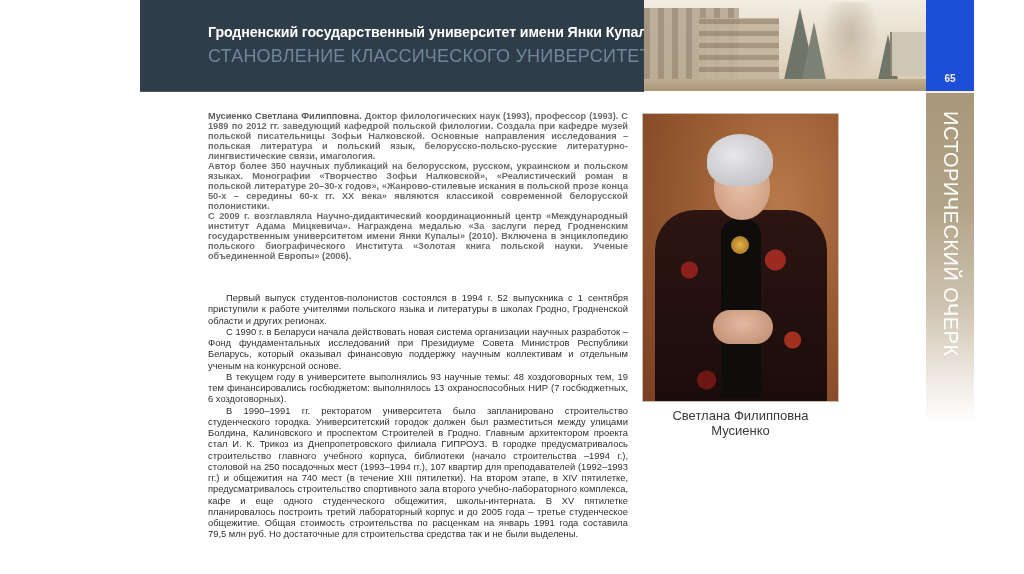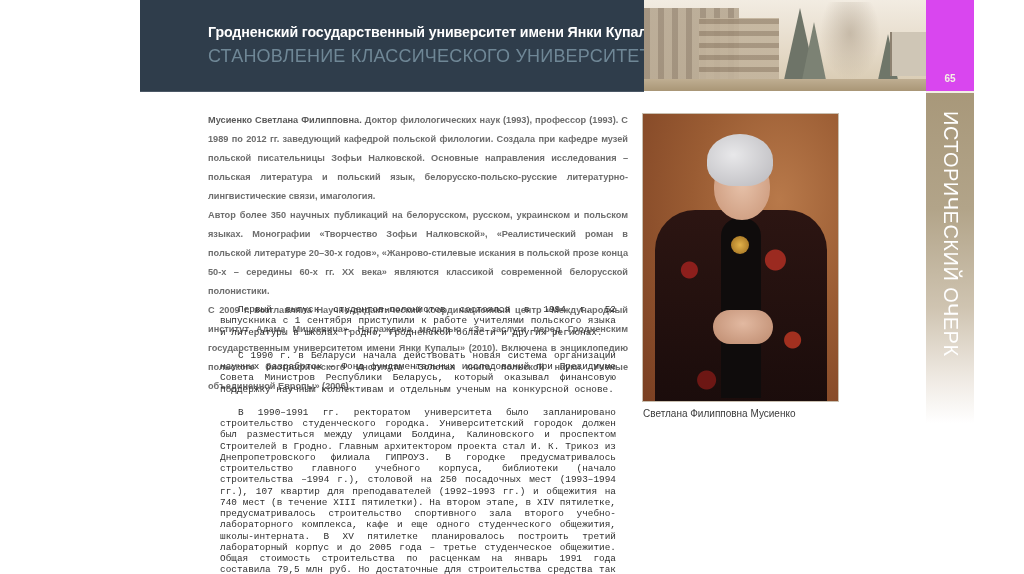--- a/index.html
+++ b/index.html
@@ -46,52 +46,52 @@
     border-left: 10px solid transparent; border-right: 10px solid transparent; border-bottom: 46px solid #6f7669; }
   .campus .bare { position: absolute; left: 176px; top: 2px; width: 60px; height: 78px;
     background: radial-gradient(ellipse at 50% 40%, rgba(170,155,135,.55), rgba(170,155,135,0) 70%); }
   .campus .bld3 { position: absolute; left: 246px; top: 32px; width: 36px; height: 44px;
     background: #cfc6b6; border-left: 2px solid #8d8170; }
   .campus .ground { position: absolute; left: 0; bottom: 0; width: 100%; height: 12px;
     background: linear-gradient(180deg, #bfae92, #a99676); }
   
   .tab-top {
     position: absolute; left: 786px; top: 0; width: 48px; height: 91px;
-    background: #d946ef;
+    background: #1d4ed8;
     border-bottom: 2px solid #f3efe6;
   }
   .tab-top .pnum {
     position: absolute; left: 0; width: 100%; top: 73px; text-align: center;
     color: #f5f0e4; font-size: 10px; font-weight: bold;
   }
   .tab-side {
     position: absolute; left: 786px; top: 93px; width: 48px; height: 330px;
     background: linear-gradient(180deg, #a8987a 0%, #b2a489 35%, #cfc4b1 65%, #f1ece6 88%, rgba(255,255,255,0) 100%);
   }
   .tab-side .vtext {
     position: absolute; left: 13px; top: 18px;
     writing-mode: vertical-rl;
     color: #ffffff; font-size: 20px; letter-spacing: 0.5px; white-space: nowrap;
     text-transform: uppercase;
   }
   
   .bio {
     position: absolute; left: 68px; top: 111px; width: 420px;
-    color: #6d6d6d; font-size: 9.2px; line-height: 19px; font-weight: bold;
+    color: #6d6d6d; font-size: 9.2px; line-height: 10px; font-weight: bold;
     text-align: justify;
   }
   .bio p { margin: 0; }
   .bio .name { color: #5a5a5a; }
   
   .body {
     position: absolute; left: 68px; top: 292px; width: 420px;
     color: #2f2f2f; font-size: 9.4px; line-height: 11.25px;
     text-align: justify;
   }
-  .body p { margin: 12px; text-indent: 18px; font-family: Liberation Mono, monospace; }
+  .body p { margin: 0; text-indent: 18px; }
   
   .portrait {
     position: absolute; left: 503px; top: 114px; width: 195px; height: 287px;
     overflow: hidden;
     background: radial-gradient(ellipse at 70% 30%, #b8794a 0%, #9a5c33 45%, #7a3f22 100%);
     box-shadow: 0 0 0 1px #c9bfb0;
   }
   .portrait .hair { position: absolute; left: 64px; top: 20px; width: 66px; height: 52px;
     border-radius: 50% 50% 40% 40%; background: radial-gradient(ellipse at 40% 40%, #e8e8ea, #b9b8bc); }
   .portrait .face { position: absolute; left: 71px; top: 44px; width: 56px; height: 62px;
@@ -106,22 +106,22 @@
       radial-gradient(circle at 30% 85%, #6d1714 0 9px, transparent 10px),
       linear-gradient(180deg, #2c1512, #1a0c0b);
   }
   .portrait .shirt { position: absolute; left: 78px; top: 104px; width: 40px; height: 180px;
     background: #0f0c0c; border-radius: 18px 18px 0 0; }
   .portrait .brooch { position: absolute; left: 88px; top: 122px; width: 18px; height: 18px;
     border-radius: 50%; background: radial-gradient(circle, #e3b24a, #9b6a1c); }
   .portrait .hands { position: absolute; left: 70px; top: 196px; width: 60px; height: 34px;
     border-radius: 20px; background: radial-gradient(ellipse at 50% 40%, #e2b9a1, #bd8a6e); }
   .caption {
-    position: absolute; left: 503px; top: 408px; width: 195px; text-align: left;
-    color: #3a3a3a; font-size: 10px;
+    position: absolute; left: 503px; top: 408px; width: 195px; text-align: center;
+    color: #3a3a3a; font-size: 13px;
   }
 </style>
 </head>
 <body>
 
 <div class="page">
 
   <div class="header">
     <div class="univ">Гродненский государственный университет имени Янки Купалы</div>
     <div class="section">
@@ -150,20 +150,21 @@
 
   <div class="bio">
     <p><span class="name">Мусиенко Светлана Филипповна.</span> <span>Доктор филологических наук (1993), профессор (1993). С 1989 по 2012 гг. заведующий кафедрой польской филологии. Создала при кафедре музей польской писательницы Зофьи Налковской. Основные направления исследования – польская литература и польский язык, белорусско-польско-русские литературно-лингвистические связи, имагология.</span></p>
     <p>Автор более 350 научных публикаций на белорусском, русском, украинском и польском языках. Монографии «Творчество Зофьи Налковской», «Реалистический роман в польской литературе 20–30-х годов», «Жанрово-стилевые искания в польской прозе конца 50-х – середины 60-х гг. XX века» являются классикой современной белорусской полонистики.</p>
     <p>С 2009 г. возглавляла Научно-дидактический координационный центр «Международный институт Адама Мицкевича». Награждена медалью «За заслуги перед Гродненским государственным университетом имени Янки Купалы» (2010). Включена в энциклопедию польского биографического Института «Золотая книга польской науки. Ученые объединенной Европы» (2006).</p>
   </div>
 
   <div class="body">
     <p>Первый выпуск студентов-полонистов состоялся в 1994 г. 52 выпускника с 1 сентября приступили к работе учителями польского языка и литературы в школах Гродно, Гродненской области и других регионах.</p>
     <p>С 1990 г. в Беларуси начала действовать новая система организации научных разработок – Фонд фундаментальных исследований при Президиуме Совета Министров Республики Беларусь, который оказывал финансовую поддержку научным коллективам и отдельным ученым на конкурсной основе.</p>
+    <p>В текущем году в университете выполнялись 93 научные темы: 48 хоздоговорных тем, 19 тем финансировались госбюджетом: выполнялось 13 охраноспособных НИР (7 госбюджетных, 6 хоздоговорных).</p>
     <p>В 1990–1991 гг. ректоратом университета было запланировано строительство студенческого городка. Университетский городок должен был разместиться между улицами Болдина, Калиновского и проспектом Строителей в Гродно. Главным архитектором проекта стал И. К. Трикоз из Днепропетровского филиала ГИПРОУЗ. В городке предусматривалось строительство главного учебного корпуса, библиотеки (начало строительства –1994 г.), столовой на 250 посадочных мест (1993–1994 гг.), 107 квартир для преподавателей (1992–1993 гг.) и общежития на 740 мест (в течение XIII пятилетки). На втором этапе, в XIV пятилетке, предусматривалось строительство спортивного зала второго учебно-лабораторного комплекса, кафе и еще одного студенческого общежития, школы-интерната. В XV пятилетке планировалось построить третий лабораторный корпус и до 2005 года – третье студенческое общежитие. Общая стоимость строительства по расценкам на январь 1991 года составила 79,5 млн руб. Но достаточные для строительства средства так и не были выделены.</p>
   </div>
 
   <div class="portrait">
     <div class="jacket"></div>
     <div class="shirt"></div>
     <div class="face"></div>
     <div class="hair"></div>
     <div class="brooch"></div>
     <div class="hands"></div>

